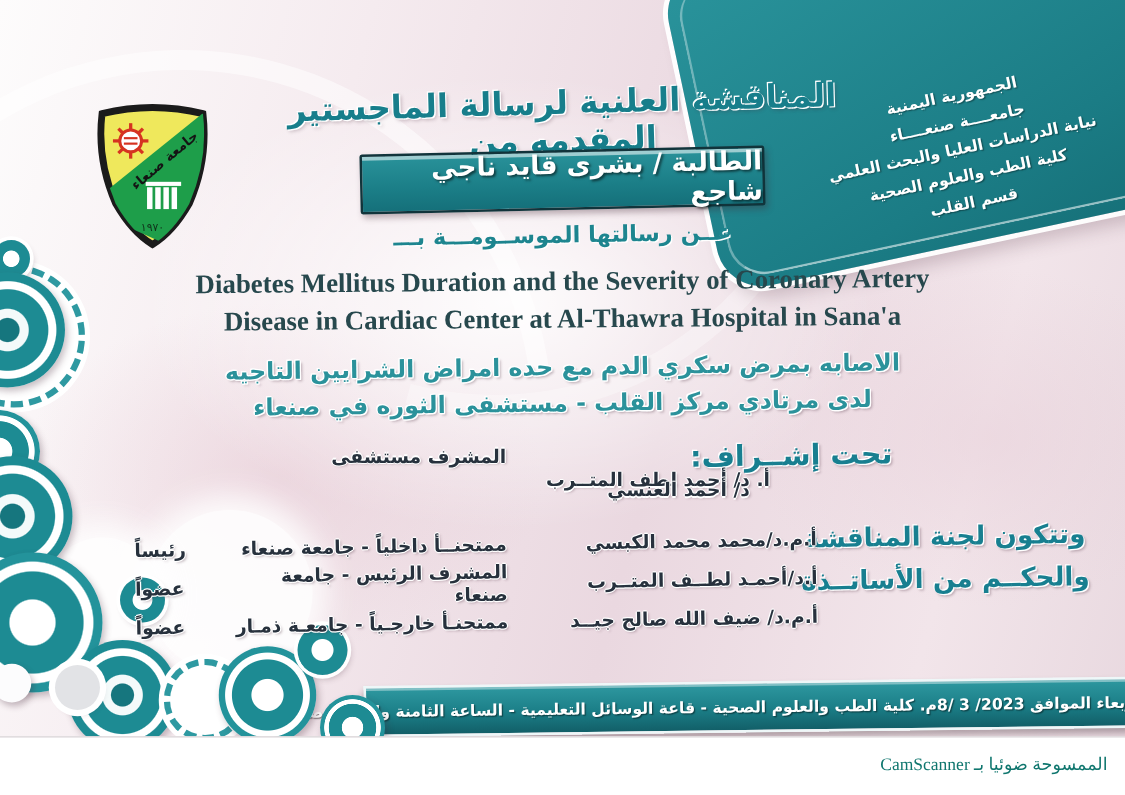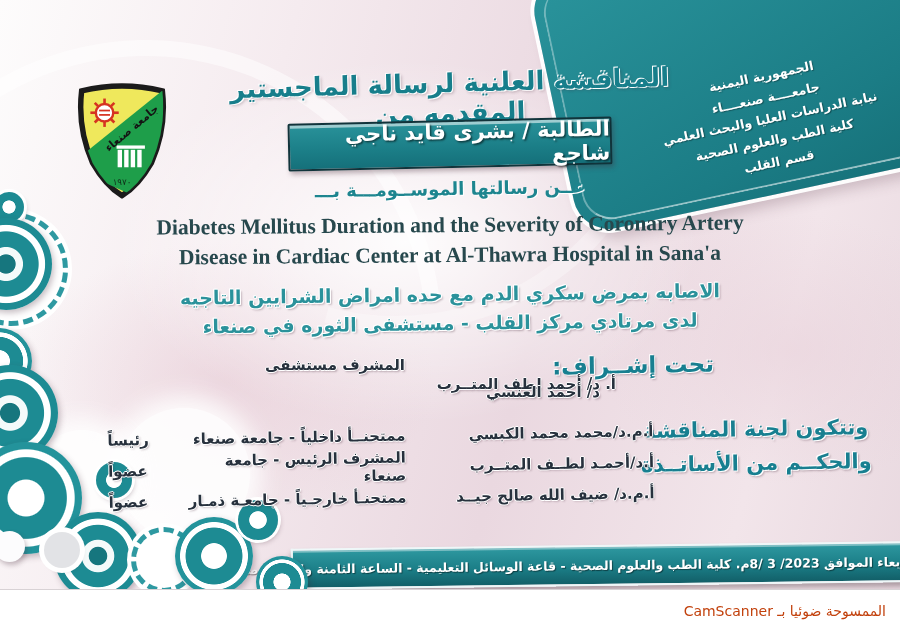--- a/index.html
+++ b/index.html
@@ -83,21 +83,21 @@
     box-shadow:2px 3px 6px rgba(70,40,55,.3);}
   .ring3{background:radial-gradient(closest-side,#ffffff 0 42%,#1d8b93 46% 100%);
     box-shadow:0 0 0 3px #fff,2px 3px 5px rgba(70,40,55,.3);}
   .tickring{background:#fff;border:5px dashed #2e99a1;box-shadow:0 0 0 4px #fff;}
   .graycirc{background:#e2e3e6;box-shadow:0 0 0 5px #fff,2px 3px 5px rgba(70,40,55,.25);}
   .whitecirc{background:#fcfcfd;box-shadow:2px 3px 5px rgba(70,40,55,.3);}
   .blob{background:#fff;border-radius:50%;box-shadow:0 0 22px 12px rgba(255,255,255,.95);opacity:.9;z-index:2;}
   
   .scan-strip{left:0;right:0;bottom:0;height:46px;background:#fff;z-index:8;
     border-top:1px solid #d8d2d5;}
-  .scan-note{position:absolute;top:13px;right:14px;font-size:14px;color:#c2410c;direction:rtl;}
+  .scan-note{position:absolute;top:13px;right:14px;font-size:14px;color:#0f766e;direction:rtl;font-family:Liberation Serif, serif;}
   
   .logo{top:80px;left:72px;width:100px;height:120px;z-index:4;}
 </style>
 </head>
 <body>
 
 <div id="flyer">
 
   <div class="abs arc" style="left:-150px;top:40px;width:560px;height:560px;transform:rotate(38deg);"></div>
   <div class="abs arc" style="left:120px;top:-220px;width:520px;height:520px;transform:rotate(150deg);opacity:.6;"></div>

